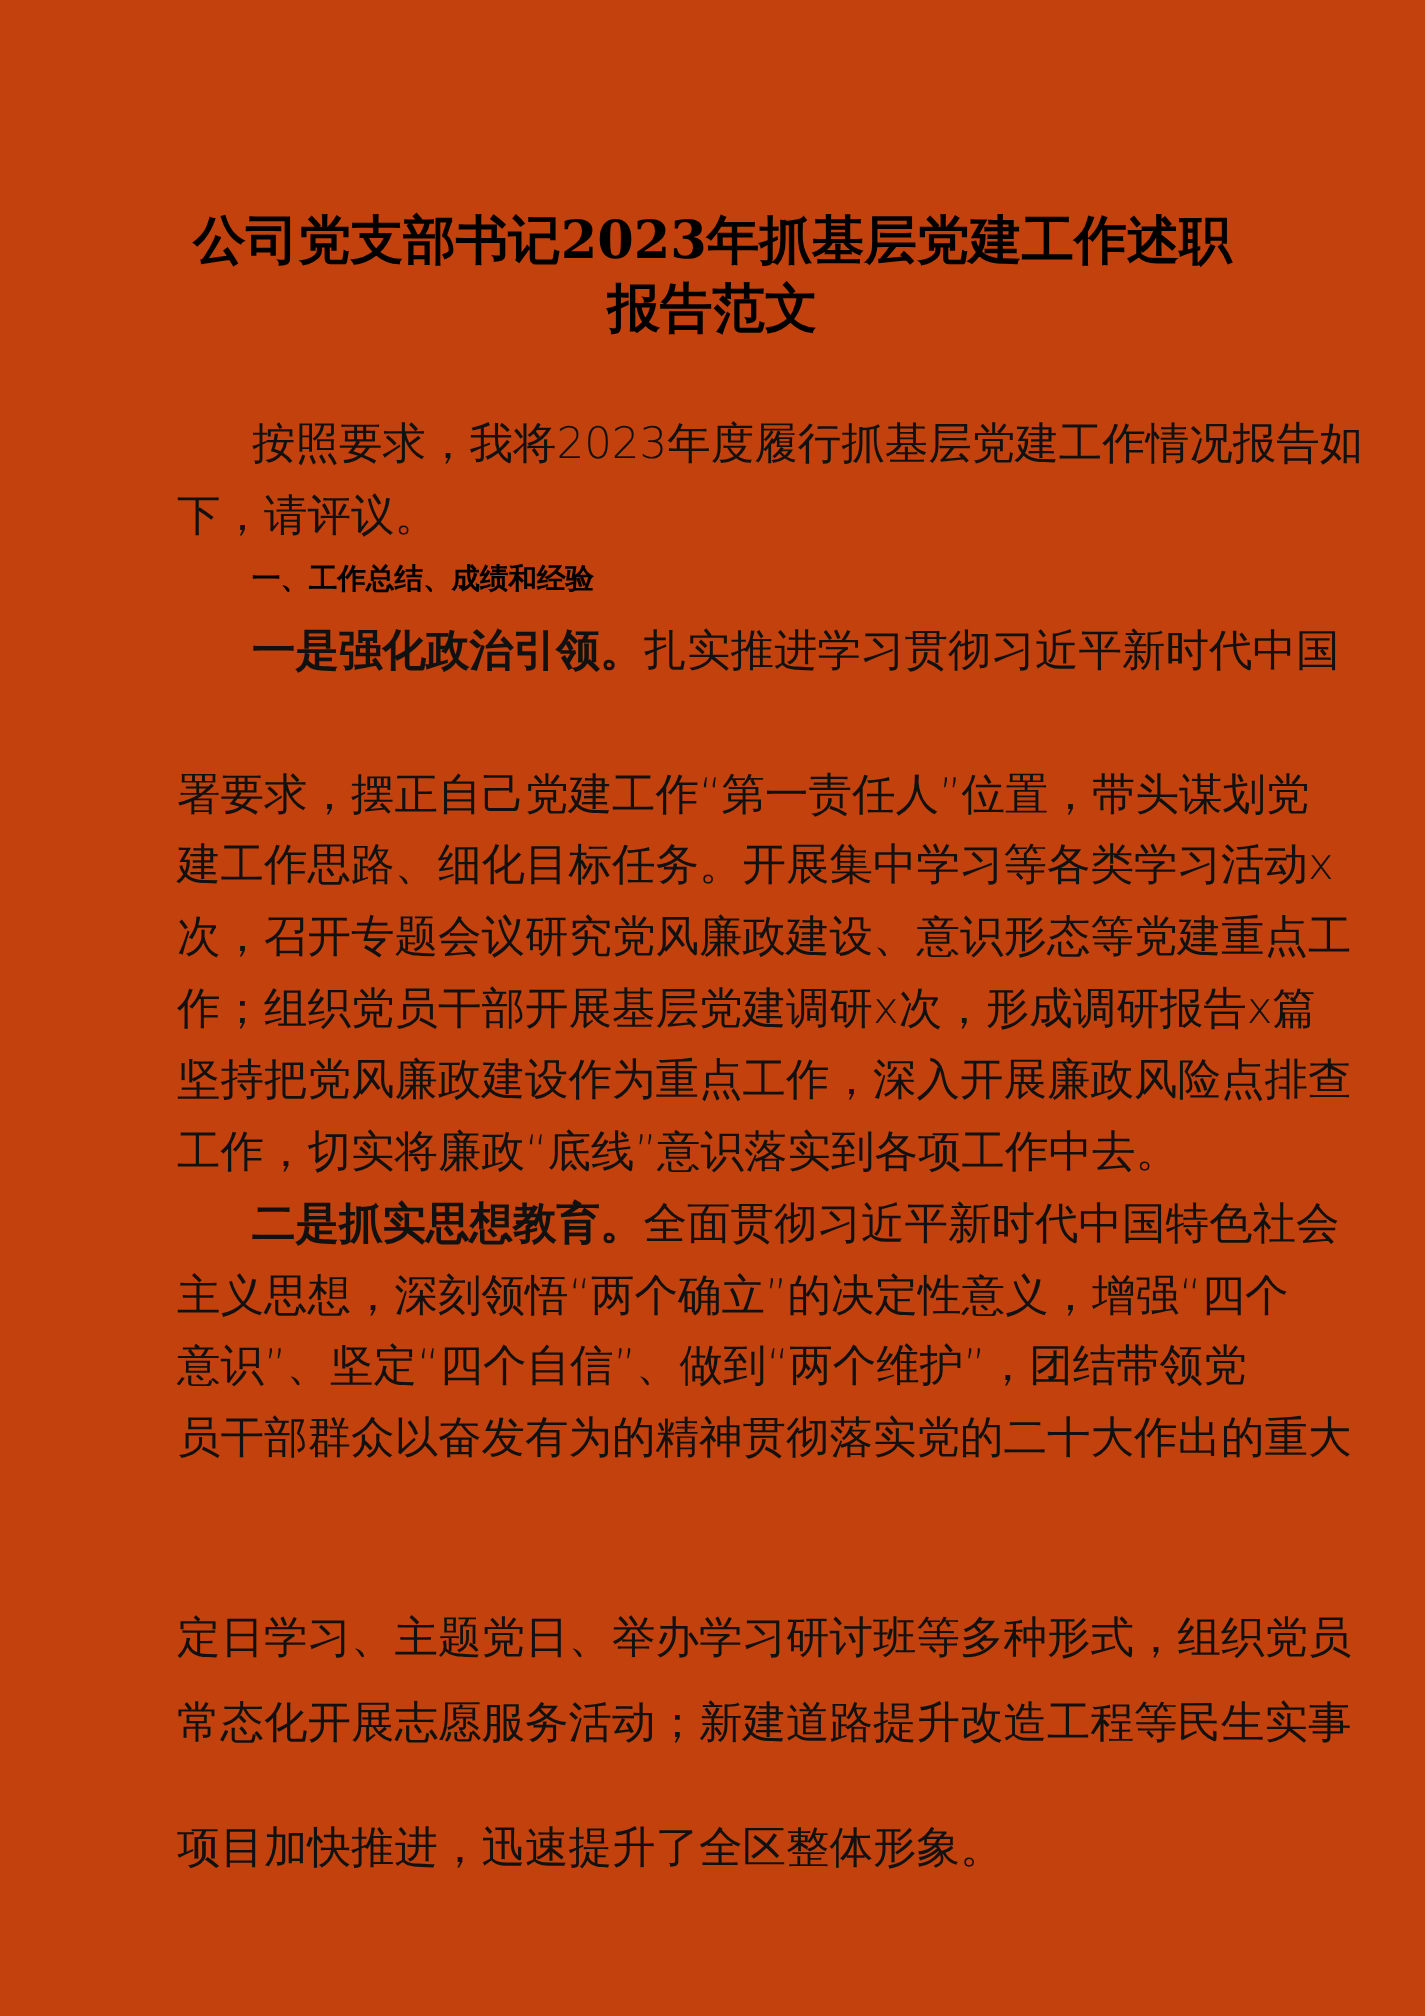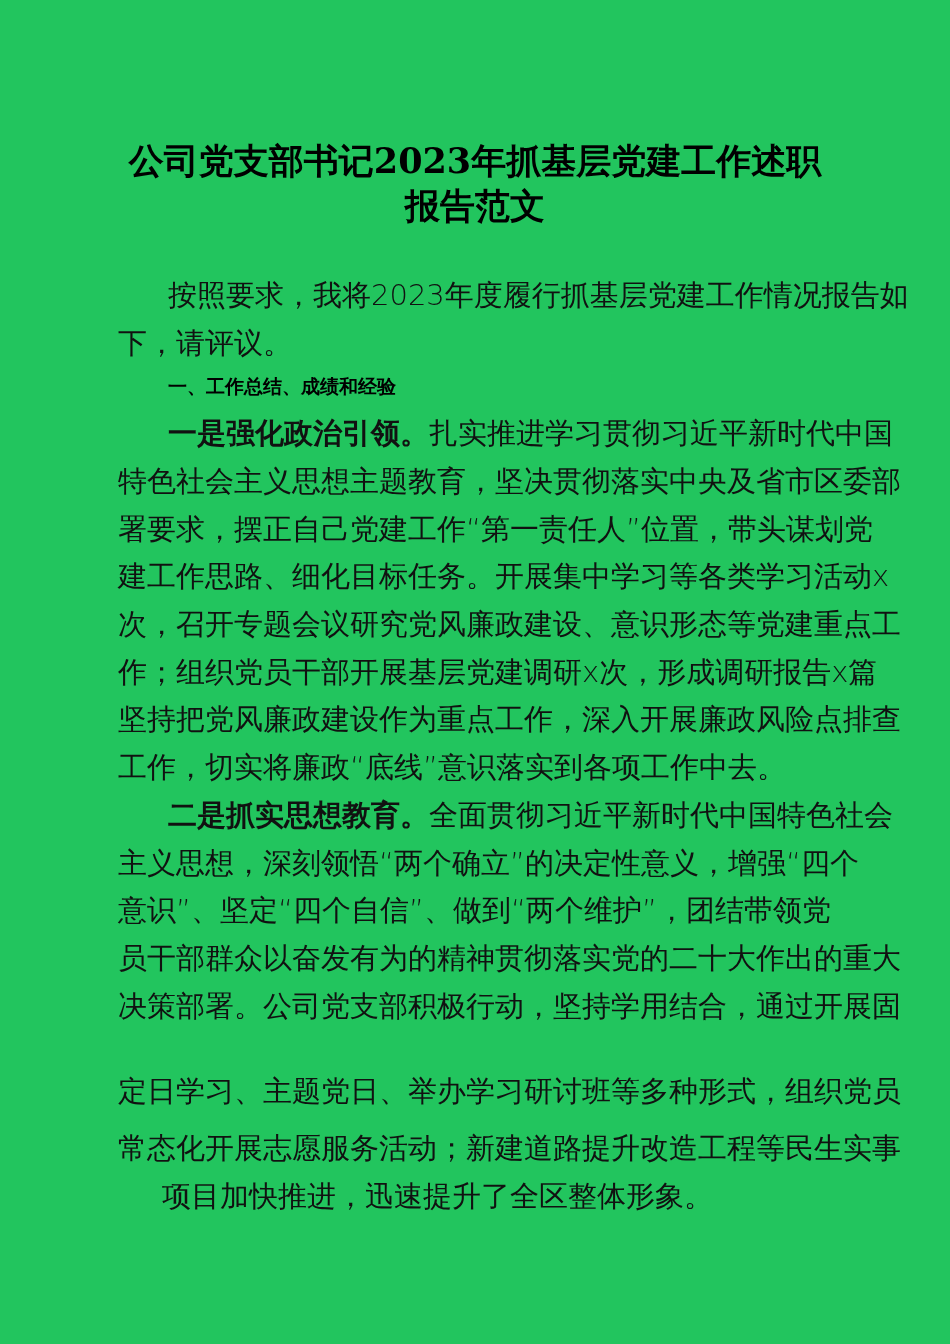--- a/index.html
+++ b/index.html
@@ -13,21 +13,21 @@
       position: relative;
       overflow: hidden;
       color: #000000;
     }
     .page {
       position: absolute;
       left: 0;
       top: 0;
       width: 950px;
       height: 1344px;
-      background: #22c55e;
+      background: #c2410c;
       text-decoration: underline;
     }
     .title {
       position: absolute;
       left: 100px;
       width: 750px;
       text-align: center;
       font-family: "DejaVu Serif", "Liberation Serif", serif;
       font-weight: bold;
       font-size: 35px;
@@ -75,32 +75,30 @@
   <div class="title l2">报告范文</div>
 
   <div class="line indent" style="top:276px;">按照要求，我将2023年度履行抓基层党建工作情况报告如</div>
   <div class="line last" style="top:324px;">下，请评议。</div>
 
   <div class="heading" style="top:367px;">一、工作总结、成绩和经验</div>
 
   <div class="line indent" style="top:414px;">
     <span class="lead">一是强化政治引领。</span><span>扎实推进学习贯彻习近平新时代中国</span>
   </div>
-  <div class="line" style="top:462px;">特色社会主义思想主题教育，坚决贯彻落实中央及省市区委部</div>
   <div class="line" style="top:510px;">署要求，摆正自己党建工作“第一责任人”位置，带头谋划党</div>
   <div class="line" style="top:557px;">建工作思路、细化目标任务。开展集中学习等各类学习活动x</div>
   <div class="line" style="top:605px;">次，召开专题会议研究党风廉政建设、意识形态等党建重点工</div>
   <div class="line" style="top:653px;">作；组织党员干部开展基层党建调研x次，形成调研报告x篇</div>
   <div class="line" style="top:700px;">坚持把党风廉政建设作为重点工作，深入开展廉政风险点排查</div>
   <div class="line last" style="top:748px;">工作，切实将廉政“底线”意识落实到各项工作中去。</div>
 
   <div class="line indent" style="top:796px;">
     <span class="lead">二是抓实思想教育。</span><span>全面贯彻习近平新时代中国特色社会</span>
   </div>
   <div class="line" style="top:844px;">主义思想，深刻领悟“两个确立”的决定性意义，增强“四个</div>
   <div class="line" style="top:891px;">意识”、坚定“四个自信”、做到“两个维护”，团结带领党</div>
   <div class="line" style="top:939px;">员干部群众以奋发有为的精神贯彻落实党的二十大作出的重大</div>
-  <div class="line" style="top:987px;">决策部署。公司党支部积极行动，坚持学用结合，通过开展固</div>
   <div class="line" style="top:1072px;">定日学习、主题党日、举办学习研讨班等多种形式，组织党员</div>
   <div class="line" style="top:1129px;">常态化开展志愿服务活动；新建道路提升改造工程等民生实事</div>
-  <div class="line last" style="top:1177px;margin-left:44px;">项目加快推进，迅速提升了全区整体形象。</div>
+  <div class="line last" style="top:1212px;">项目加快推进，迅速提升了全区整体形象。</div>
 
 </div>
 
 </body></html>

